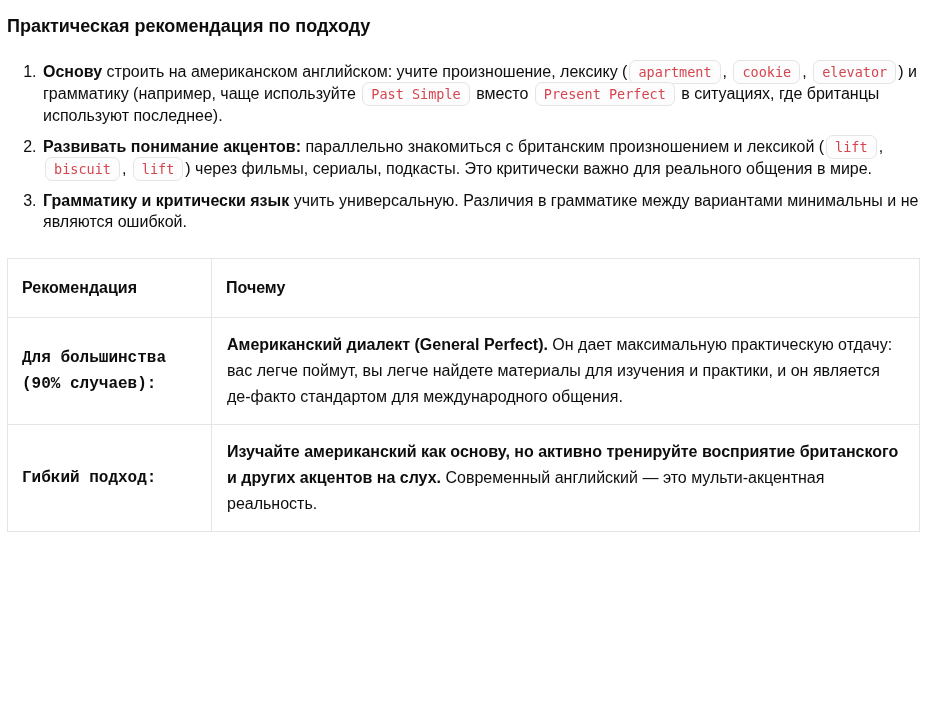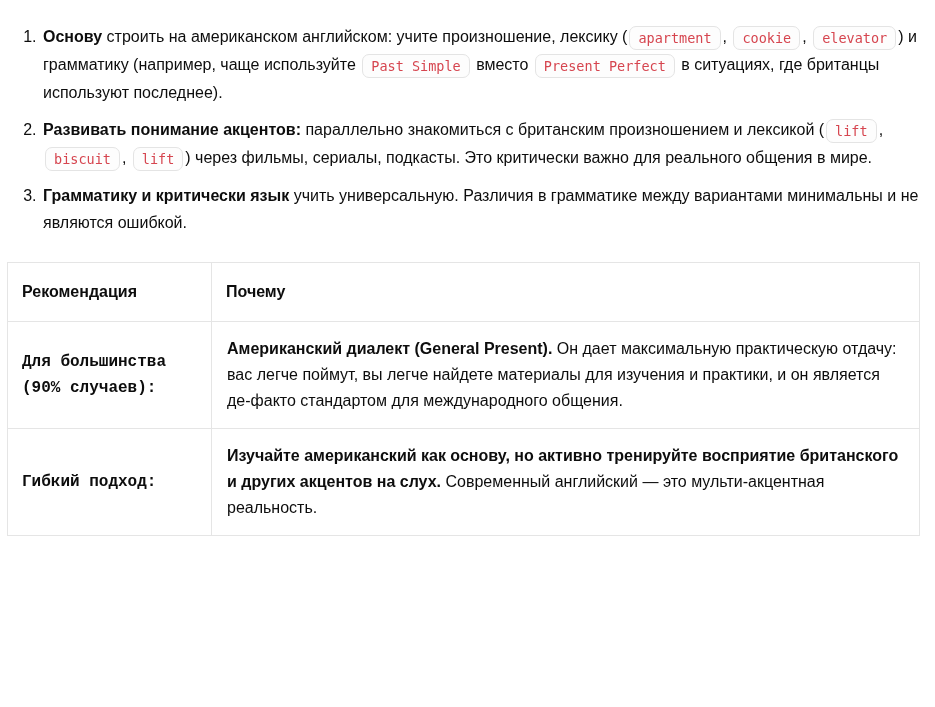--- a/index.html
+++ b/index.html
@@ -26,21 +26,21 @@
     font-size: 16.5px;
     font-weight: 700;
     line-height: 22px;
     margin: 26px 0 0 0;
   }
   ol.rec-list {
     margin: 23px 0 0 0;
     padding: 0 0 0 34px;
   }
   ol.rec-list li {
-    line-height: 27px;
+    line-height: 21px;
     margin: 0 0 10px 0;
     padding-left: 2px;
   }
   h3.summary-heading {
     margin-top: 24px;
   }
   strong { font-weight: 700; }
   code.chip {
     font-family: "DejaVu Sans Mono", "Liberation Mono", monospace;
     font-size: 13.5px;
@@ -86,40 +86,41 @@
   table.summary-table tbody tr:first-child td {
     border-bottom: 1px solid #e5e5e5;
   }
   td.cell-rec { font-weight: 700; font-family: Liberation Mono, monospace; }
 </style>
 </head>
 <body>
 
 <main>
 
+  <h3 class="doc-heading">Практическая рекомендация по подходу</h3>
 
 
   <ol class="rec-list">
     <li><strong>Основу</strong> строить на американском английском: учите произношение, лексику (<code class="chip">apartment</code>, <code class="chip">cookie</code>, <code class="chip">elevator</code>) и грамматику (например, чаще используйте <code class="chip">Past Simple</code> вместо <code class="chip">Present Perfect</code> в ситуациях, где британцы используют последнее).</li>
     <li><strong>Развивать понимание акцентов:</strong> параллельно знакомиться с британским произношением и лексикой (<code class="chip">lift</code>, <code class="chip">biscuit</code>, <code class="chip">lift</code>) через фильмы, сериалы, подкасты. Это критически важно для реального общения в мире.</li>
     <li><strong>Грамматику и критически язык</strong> учить универсальную. Различия в грамматике между вариантами минимальны и не являются ошибкой.</li>
   </ol>
 
 
   <table class="summary-table">
     <thead>
       <tr>
         <th class="col1">Рекомендация</th>
         <th>Почему</th>
       </tr>
     </thead>
     <tbody>
       <tr>
         <td class="col1 cell-rec">Для большинства (90% случаев):</td>
-        <td><strong>Американский диалект (General Present).</strong> Он дает максимальную практическую отдачу: вас легче поймут, вы легче найдете материалы для изучения и практики, и он является де-факто стандартом для международного общения.</td>
+        <td><strong>Американский диалект (General Perfect).</strong> Он дает максимальную практическую отдачу: вас легче поймут, вы легче найдете материалы для изучения и практики, и он является де-факто стандартом для международного общения.</td>
       </tr>
       <tr>
         <td class="col1 cell-rec">Гибкий подход:</td>
         <td><strong>Изучайте американский как основу, но активно тренируйте восприятие британского и других акцентов на слух.</strong> Современный английский — это мульти-акцентная реальность.</td>
       </tr>
     </tbody>
   </table>
 
 </main>
 

